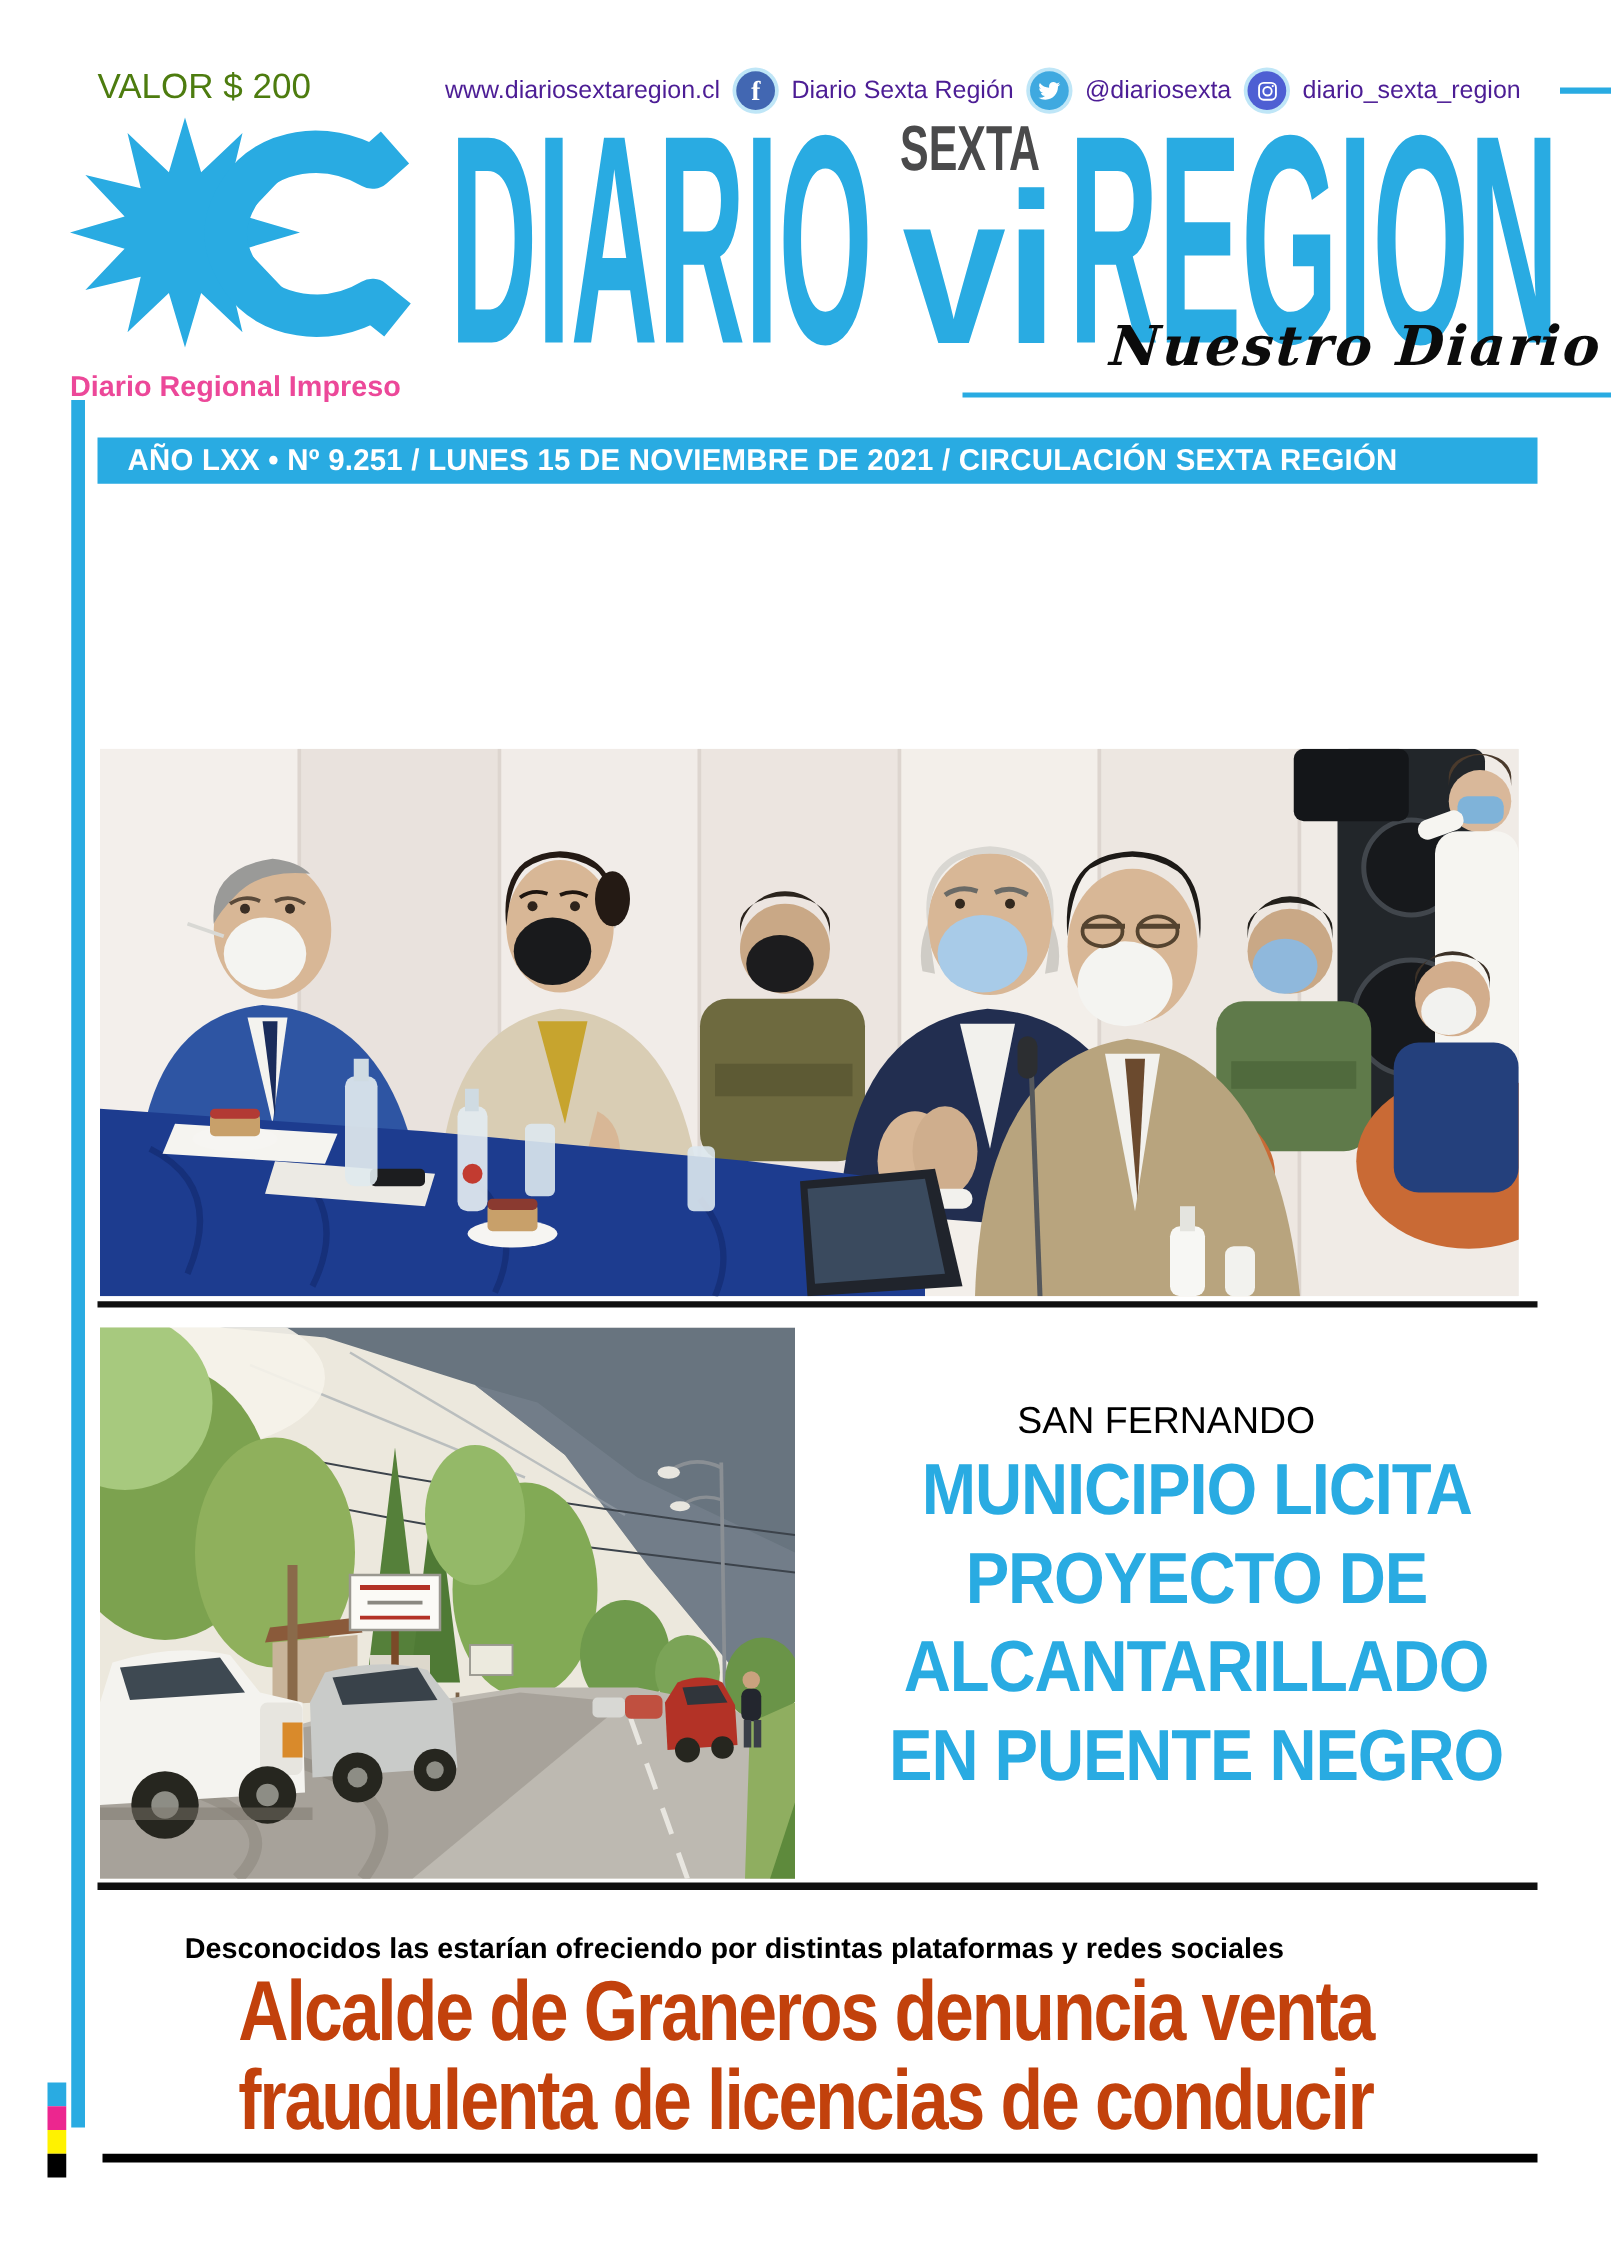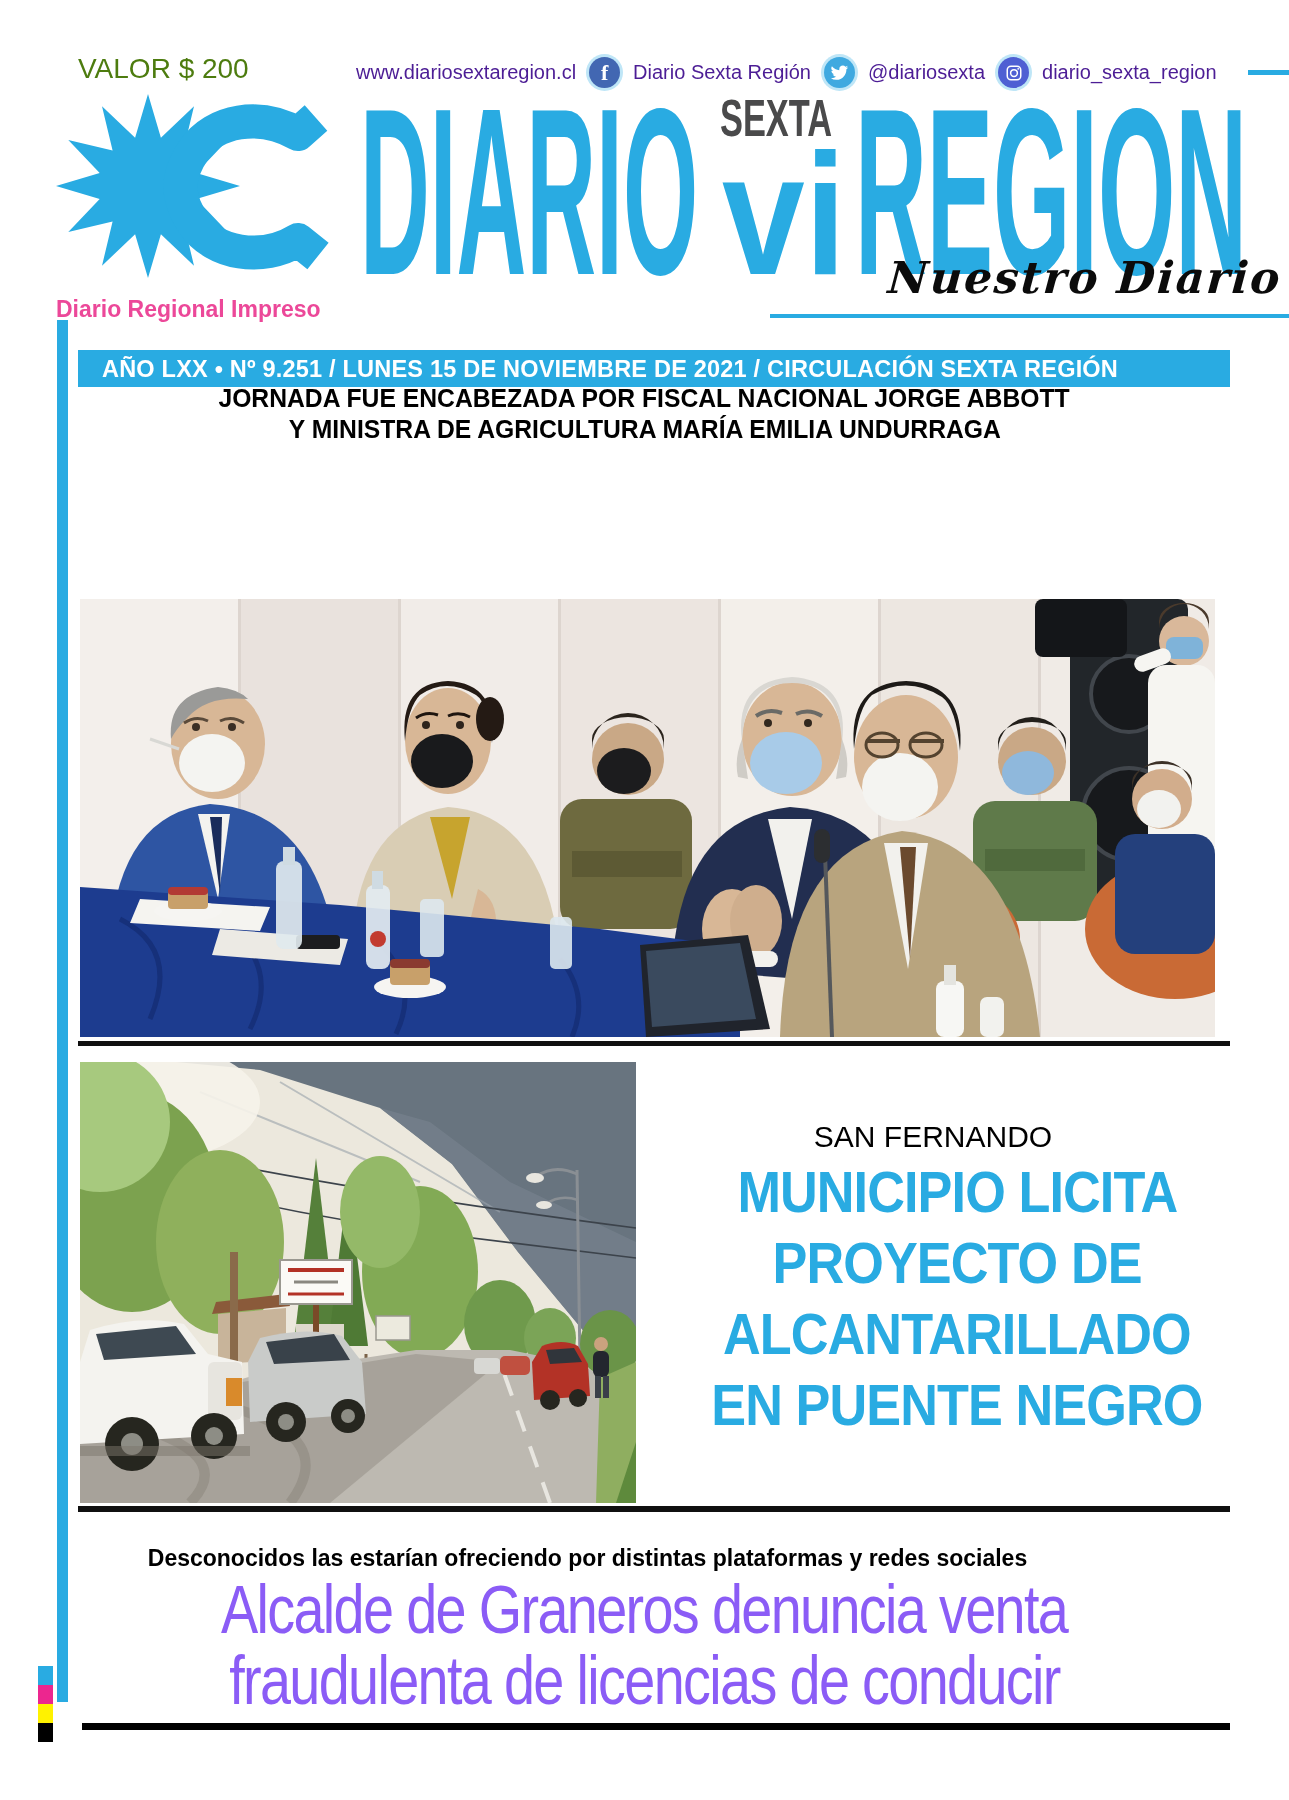--- a/index.html
+++ b/index.html
@@ -46,21 +46,21 @@
   .rule2{left:78px;top:1506px;width:1152px;height:6px;}
 
   
   .s2col{left:636px;top:1062px;width:594px;text-align:center;}
   .s2kicker{display:block;margin-top:58px;font-size:30px;font-weight:normal;color:#000;}
   .s2head{margin-top:2px;color:#29abe2;font-weight:bold;font-size:58px;line-height:71px;letter-spacing:-1px;padding-left:48px;}
   .s2head .cond{transform:scaleX(.9);}
 
   
   .kicker3{left:0;top:1545px;width:1175px;text-align:center;font-size:23px;font-weight:bold;color:#000;}
-  .head3{left:0;top:1574px;width:1289px;text-align:center;color:#8b5cf6;font-weight:normal;
+  .head3{left:0;top:1574px;width:1289px;text-align:center;color:#c2410c;font-weight:bold;
          font-size:68px;line-height:71px;letter-spacing:-2px;}
   .head3 .cond{transform:scaleX(.82);}
 
   .botrule{left:82px;top:1723px;width:1148px;height:7px;background:#000;}
   .reg{left:38px;width:15px;height:19px;}
   .regc{top:1666px;background:#29abe2;}
   .regm{top:1685px;background:#ec268f;}
   .regy{top:1704px;background:#fff200;}
   .regk{top:1723px;background:#000000;}
 </style>
@@ -108,24 +108,20 @@
 
   <div class="abs printlabel">Diario Regional Impreso</div>
   <div class="abs slogan">Nuestro Diario</div>
   <div class="abs sloganrule"></div>
 
   <div class="abs leftbar"></div>
   <div class="abs editionbar">
     <span>AÑO LXX • Nº 9.251 / LUNES 15 DE NOVIEMBRE DE 2021  /  CIRCULACIÓN SEXTA REGIÓN</span>
   </div>
 
-  <div class="abs kicker1">
-    <span class="cond">JORNADA FUE ENCABEZADA POR FISCAL NACIONAL JORGE ABBOTT</span><br>
-    <span class="cond">Y MINISTRA DE AGRICULTURA MARÍA EMILIA UNDURRAGA</span>
-  </div>
 
   <svg class="abs photo1" viewBox="0 0 1135 438" preserveAspectRatio="none">
     <rect width="1135" height="438" fill="#efeae5"></rect>
     <g>
       <rect x="0" width="158" height="438" fill="#f3efeb"></rect>
         <rect x="161" width="157" height="438" fill="#e9e2dd"></rect>
       <rect x="321" width="157" height="438" fill="#f1ece8"></rect>
         <rect x="481" width="157" height="438" fill="#ece5e0"></rect>
       <rect x="641" width="157" height="438" fill="#f3efea"></rect>
         <rect x="801" width="157" height="438" fill="#ede7e1"></rect>

